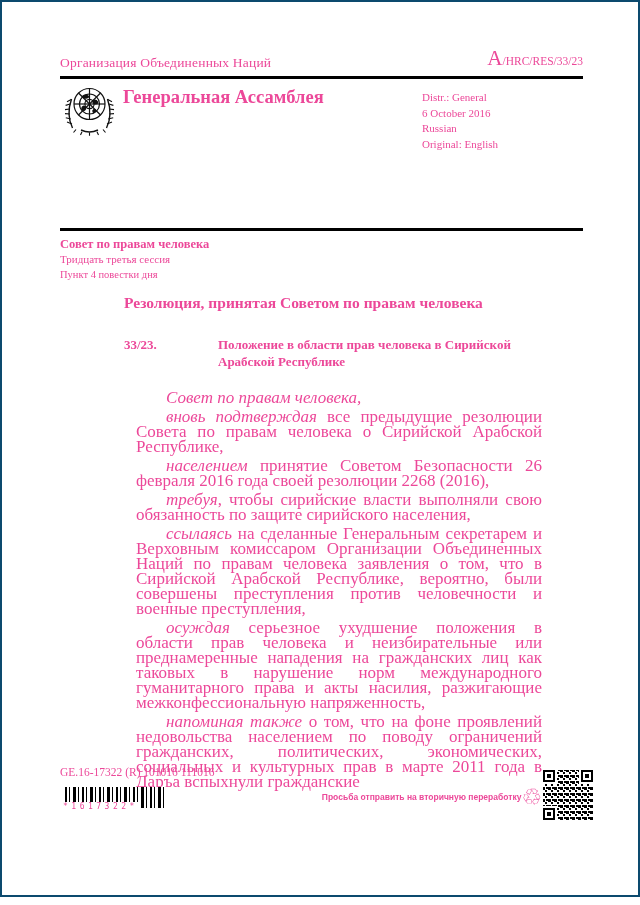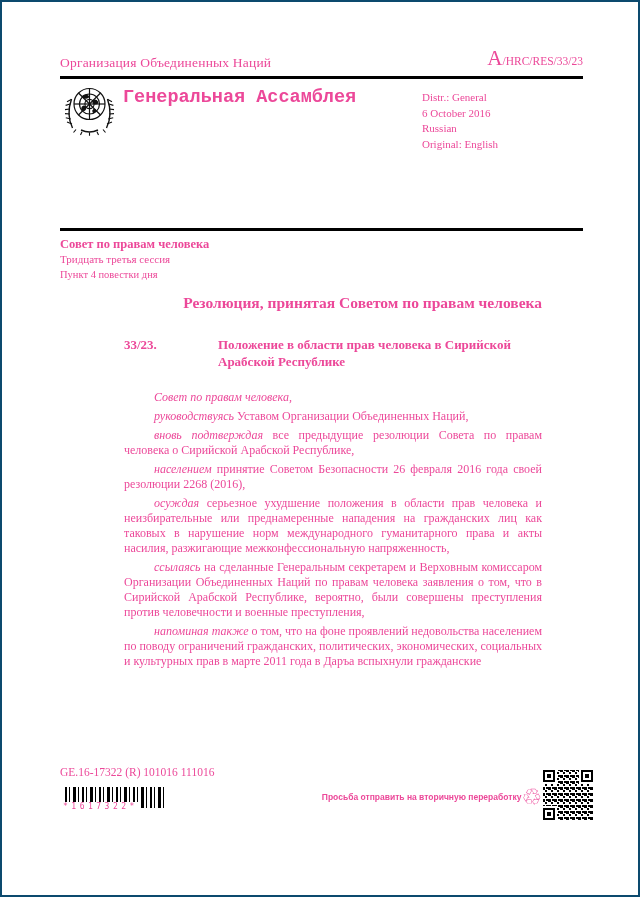--- a/index.html
+++ b/index.html
@@ -18,39 +18,39 @@
     position:absolute;left:58px;right:55px;top:44px;
     display:flex;justify-content:space-between;align-items:flex-end;
     padding-bottom:5px;border-bottom:3px solid #000;
   }
   .org-name{font-size:13.5px;letter-spacing:.2px;}
   .doc-symbol{display:flex;align-items:baseline;white-space:nowrap;}
   .doc-symbol .big{font-size:21px;}
   .doc-symbol .rest{font-size:11.5px;}
   
   .emblem{position:absolute;left:60px;top:81px;}
-  .assembly-title{position:absolute;left:121px;top:85px;font-size:18.5px;font-weight:bold;font-family:Liberation Mono, monospace;}
+  .assembly-title{position:absolute;left:121px;top:85px;font-size:18.5px;font-weight:bold;}
   .distribution{position:absolute;left:420px;top:88px;font-size:11px;line-height:15.5px;}
   
   .rule2{position:absolute;left:58px;right:55px;top:226px;height:3px;background:#000;}
   
   .session{position:absolute;left:58px;top:236px;line-height:13px;}
   .session .l1{font-size:12.5px;font-weight:bold;margin-bottom:2px;}
   .session .l2{font-size:11px;font-weight:normal;margin-bottom:2px;}
   .session .l3{font-size:10.5px;}
   
   .content{position:absolute;left:122px;top:291px;width:418px;}
-  .res-title{font-size:15.5px;font-weight:bold;line-height:20px;margin-bottom:23px;text-align:right;}
+  .res-title{font-size:15.5px;font-weight:bold;line-height:20px;margin-bottom:23px;}
   .res-heading{display:flex;font-size:13px;font-weight:bold;line-height:17px;margin-bottom:20px;}
   .res-num{width:50px;flex:none;}
   .res-subject{width:300px;margin-left:44px;}
   .para{
-    font-size:12px;line-height:15px;
+    font-size:17px;line-height:15px;
     text-align:justify;text-indent:30px;
-    margin:0 0 4px 0;
+    margin:0 0 4px 12px;
   }
   .para i{font-style:italic;}
   
   .footer-ref{position:absolute;left:58px;top:764px;font-size:11.5px;}
   .barcode{position:absolute;left:57px;top:785px;width:104px;padding-left:6px;}
   .barcode-bars{
     width:102px;height:21px;
     background:repeating-linear-gradient(90deg,
       #000 0 2px,#fff 2px 4px,#000 4px 5px,#fff 5px 8px,
       #000 8px 11px,#fff 11px 13px,#000 13px 14px,#fff 14px 17px);
@@ -133,25 +133,25 @@
   <div class="content">
     <div class="res-title">
       <div>Резолюция, принятая Советом по правам человека</div>
     </div>
     <div class="res-heading">
       <span class="res-num">33/23.</span>
       <span class="res-subject">Положение в области прав человека в Сирийской Арабской Республике</span>
     </div>
 
     <p class="para"><i>Совет по правам человека,</i><span></span></p>
-    <p class="para"><i>руководствуясь</i><span> Уставом Организации Объединенных Наций,</span></p>
     <p class="para"><i>вновь подтверждая</i><span> все предыдущие резолюции Совета по правам человека о Сирийской Арабской Республике,</span></p>
     <p class="para"><i>населением</i><span> принятие Советом Безопасности 26 февраля 2016 года своей резолюции 2268 (2016),</span></p>
+    <p class="para"><i>требуя</i><span>, чтобы сирийские власти выполняли свою обязанность по защите сирийского населения,</span></p>
+    <p class="para"><i>ссылаясь</i><span> на сделанные Генеральным секретарем и Верховным комиссаром Организации Объединенных Наций по правам человека заявления о том, что в Сирийской Арабской Республике, вероятно, были совершены преступления против человечности и военные преступления,</span></p>
     <p class="para"><i>осуждая</i><span> серьезное ухудшение положения в области прав человека и неизбирательные или преднамеренные нападения на гражданских лиц как таковых в нарушение норм международного гуманитарного права и акты насилия, разжигающие межконфессиональную напряженность,</span></p>
-    <p class="para"><i>ссылаясь</i><span> на сделанные Генеральным секретарем и Верховным комиссаром Организации Объединенных Наций по правам человека заявления о том, что в Сирийской Арабской Республике, вероятно, были совершены преступления против человечности и военные преступления,</span></p>
     <p class="para"><i>напоминая также</i><span> о том, что на фоне проявлений недовольства населением по поводу ограничений гражданских, политических, экономических, социальных и культурных прав в марте 2011 года в Даръа вспыхнули гражданские</span></p>
   </div>
 
   <div class="footer-ref">GE.16-17322 (R) 101016 111016</div>
 
   <div class="barcode">
     <div class="barcode-bars"></div>
     <div class="barcode-digits">*1617322*</div>
   </div>
 

